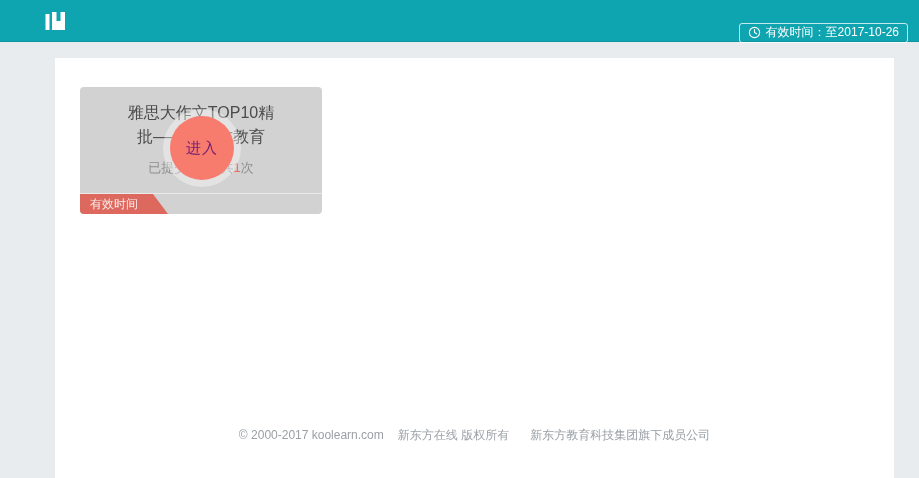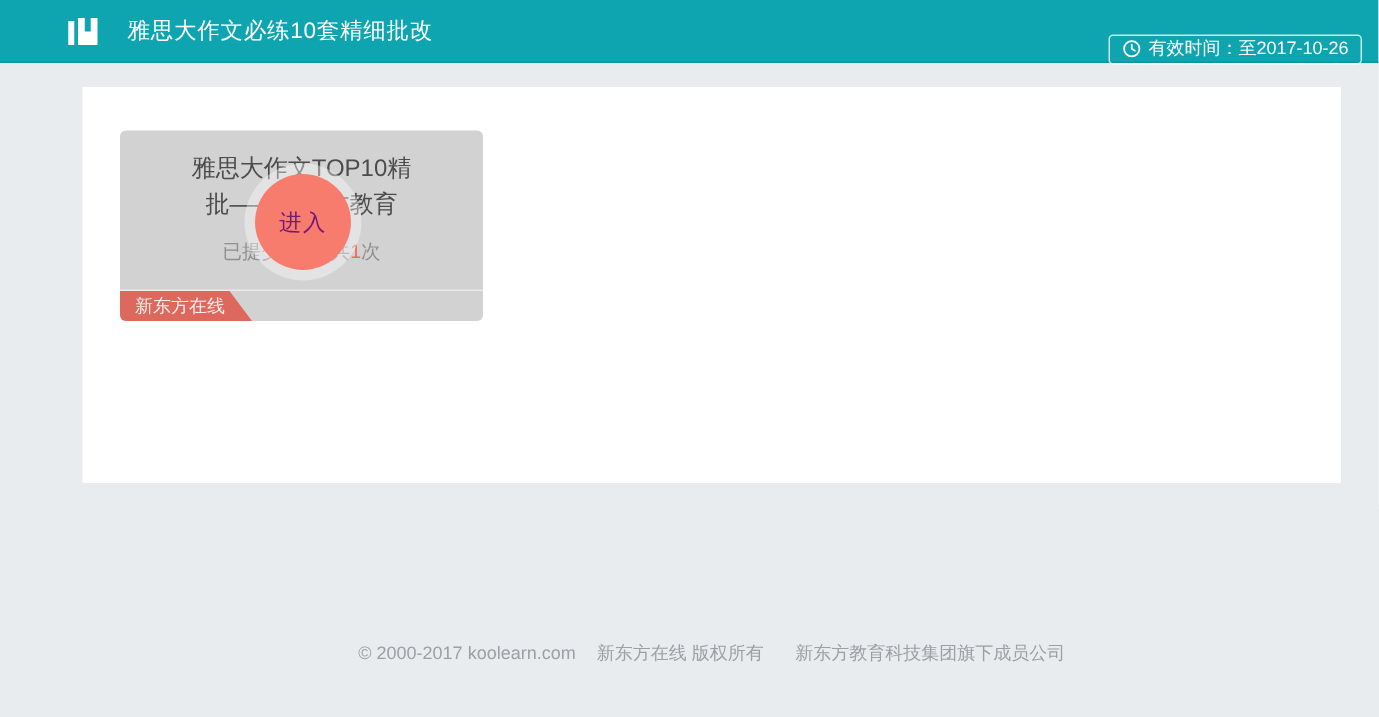--- a/index.html
+++ b/index.html
@@ -34,21 +34,21 @@
     padding: 0 8px;
     color: #ffffff; font-size: 12px;
     cursor: default;
     margin-top: 24px;
   }
   .validity-badge .clock { width: 13px; height: 13px; margin-right: 5px; }
 
   
   .panel {
     position: absolute; left: 55px; top: 58px;
-    width: 839px; height: 264px;
+    width: 839px; height: 420px;
     background: #ffffff;
   }
 
   
   .course-card {
     position: absolute; left: 25px; top: 29px;
     width: 242px; height: 127px;
     background: #d2d2d2;
     border-radius: 4px;
     overflow: hidden;
@@ -106,42 +106,41 @@
   .footer .wide-gap { margin-left: 14px; }
 </style>
 </head>
 <body>
 
 <div class="header">
   <svg class="logo" viewBox="0 0 22 22" aria-hidden="true">
     <rect x="1.5" y="4" width="4" height="16" fill="#ffffff"></rect>
     <path d="M8 2 h13 v18 h-13 z M12.5 2 h4 v9 h-4 z" fill="#ffffff" fill-rule="evenodd"></path>
   </svg>
-  <div class="header-title">雅思大作文必练10套精细批改</div>
   <div class="validity-badge">
     <svg class="clock" viewBox="0 0 16 16" aria-hidden="true">
       <circle cx="8" cy="8" r="6.3" fill="none" stroke="#ffffff" stroke-width="1.4"></circle>
       <path d="M8 4.5 V8 L10.6 9.6" fill="none" stroke="#ffffff" stroke-width="1.4" stroke-linecap="round"></path>
     </svg>
     <span>有效时间：至2017-10-26</span>
   </div>
 </div>
 
 <div class="panel">
 
   <div class="course-card">
     <div class="card-title">
       <span>雅思大作文TOP10精</span><br>
       <span>批——新东方教育</span>
     </div>
     <div class="card-submit">
       <span>已提交0次，共</span><span class="hl">1</span><span>次</span>
     </div>
     <div class="card-footer-strip"></div>
-    <div class="ribbon">新东方在线</div>
+    <div class="ribbon">有效时间</div>
     <button class="enter-btn">进入</button>
   </div>
 
 </div>
 
 <div class="footer">
   <span>© 2000-2017 koolearn.com</span><span>新东方在线 版权所有</span><span class="wide-gap">新东方教育科技集团旗下成员公司</span>
 </div>
 
 </body></html>

